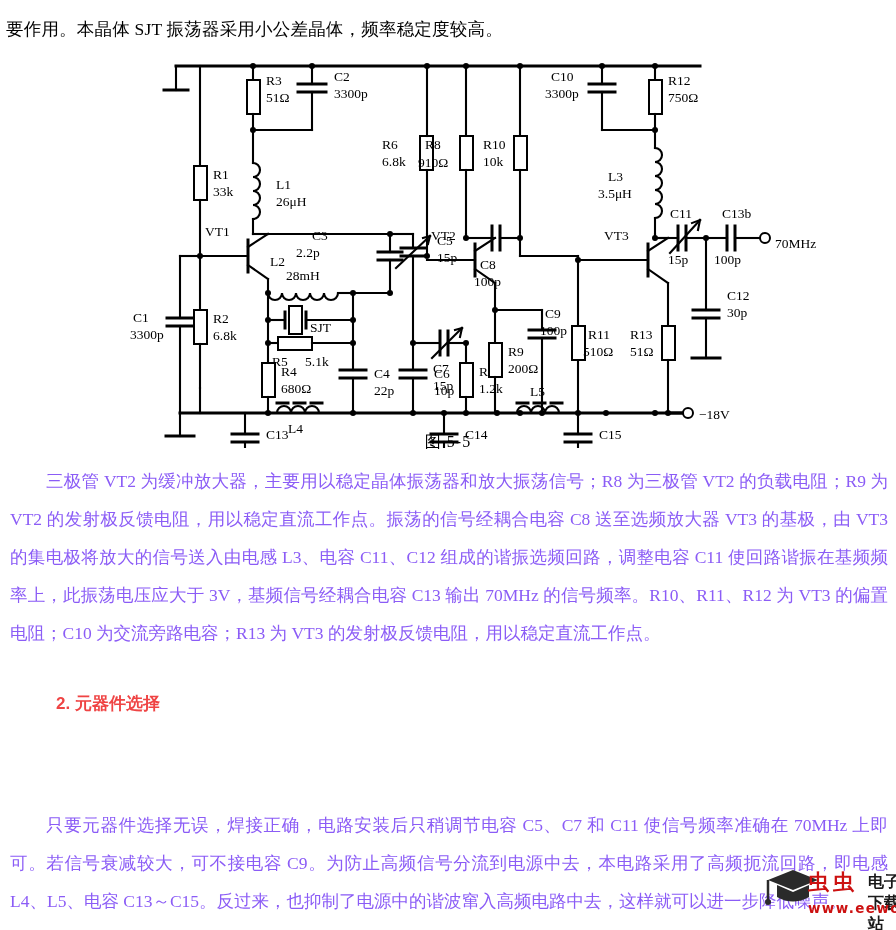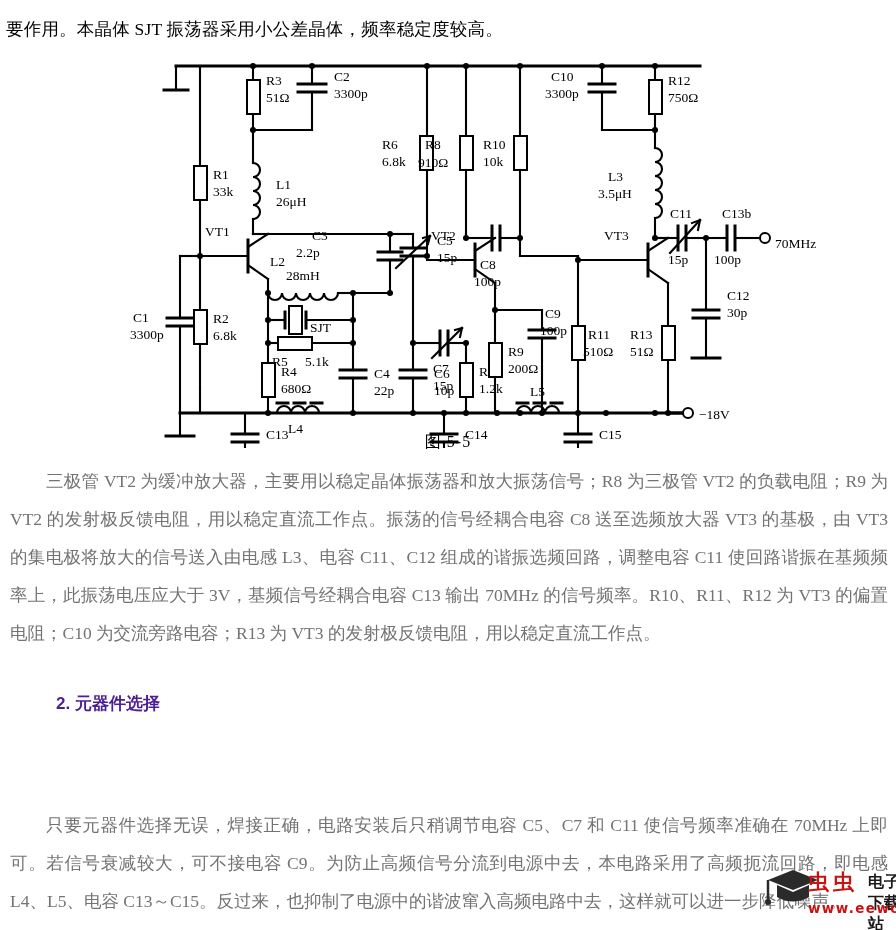--- a/index.html
+++ b/index.html
@@ -21,28 +21,28 @@
     font-size: 17.5px;
     line-height: 38px;
     letter-spacing: 0.2px;
     color: #000;
     white-space: nowrap;
   }
   .para {
     position: absolute;
     font-size: 17.5px;
     line-height: 38px;
-    color: #737373;
+    color: #8b5cf6;
     text-align: justify;
   }
   .heading {
     position: absolute;
     font-weight: bold;
     font-size: 17px;
-    color: #4c1d95;
+    color: #ef4444;
     font-family: "Liberation Sans", "DejaVu Sans", sans-serif;
   }
   #circuit {
     position: absolute;
     left: 0; top: 48px;
     width: 896px; height: 400px;
   }
   .figcap {
     position: absolute;
     left: 0; top: 432px;

